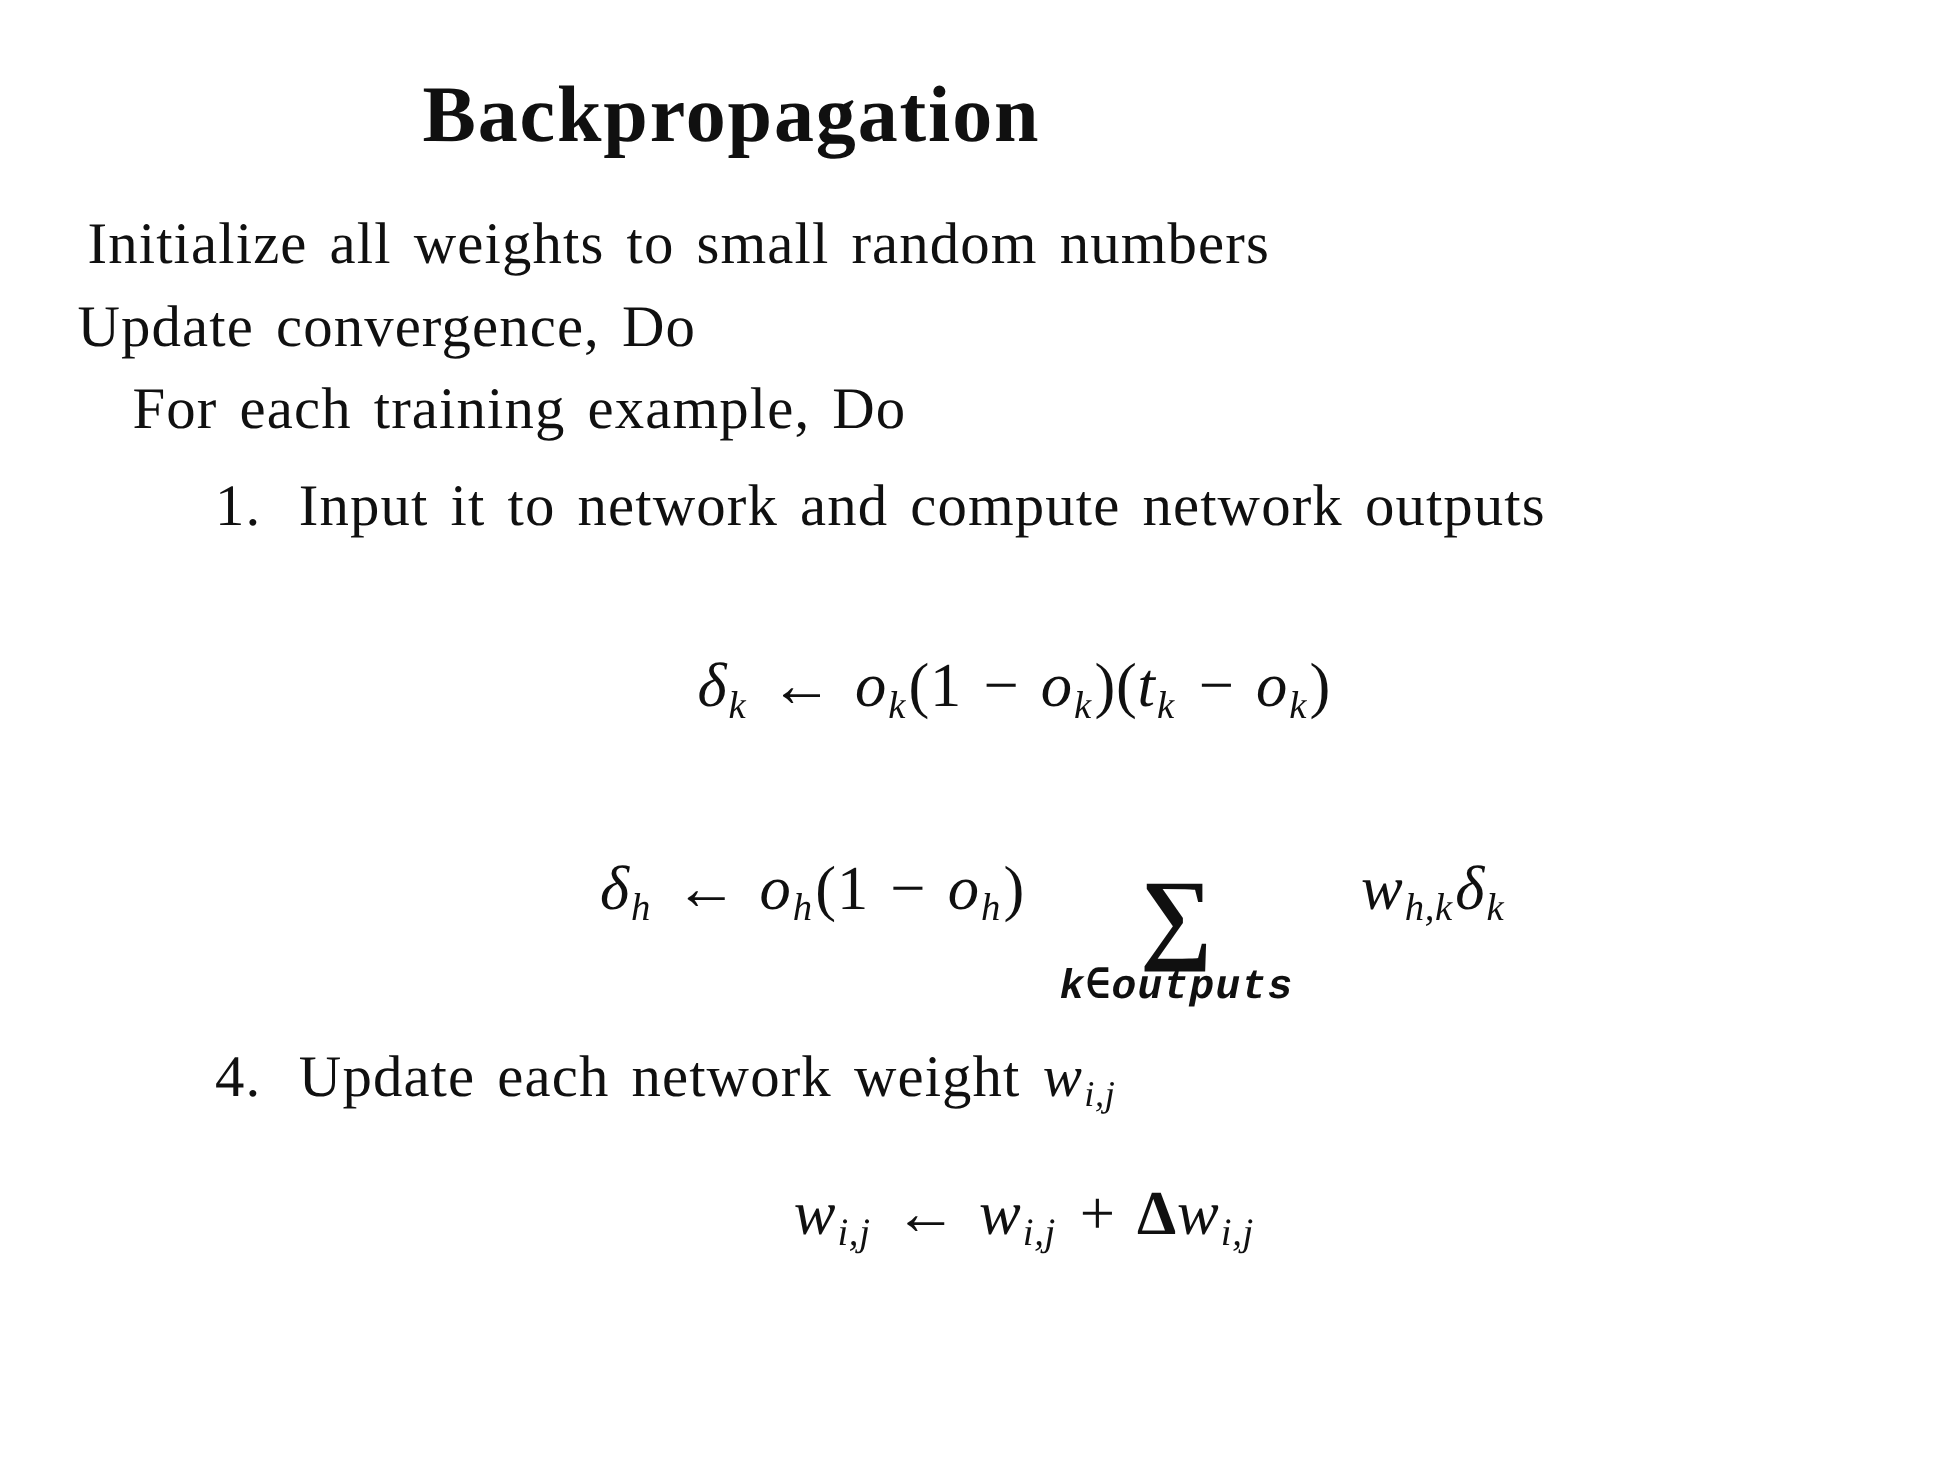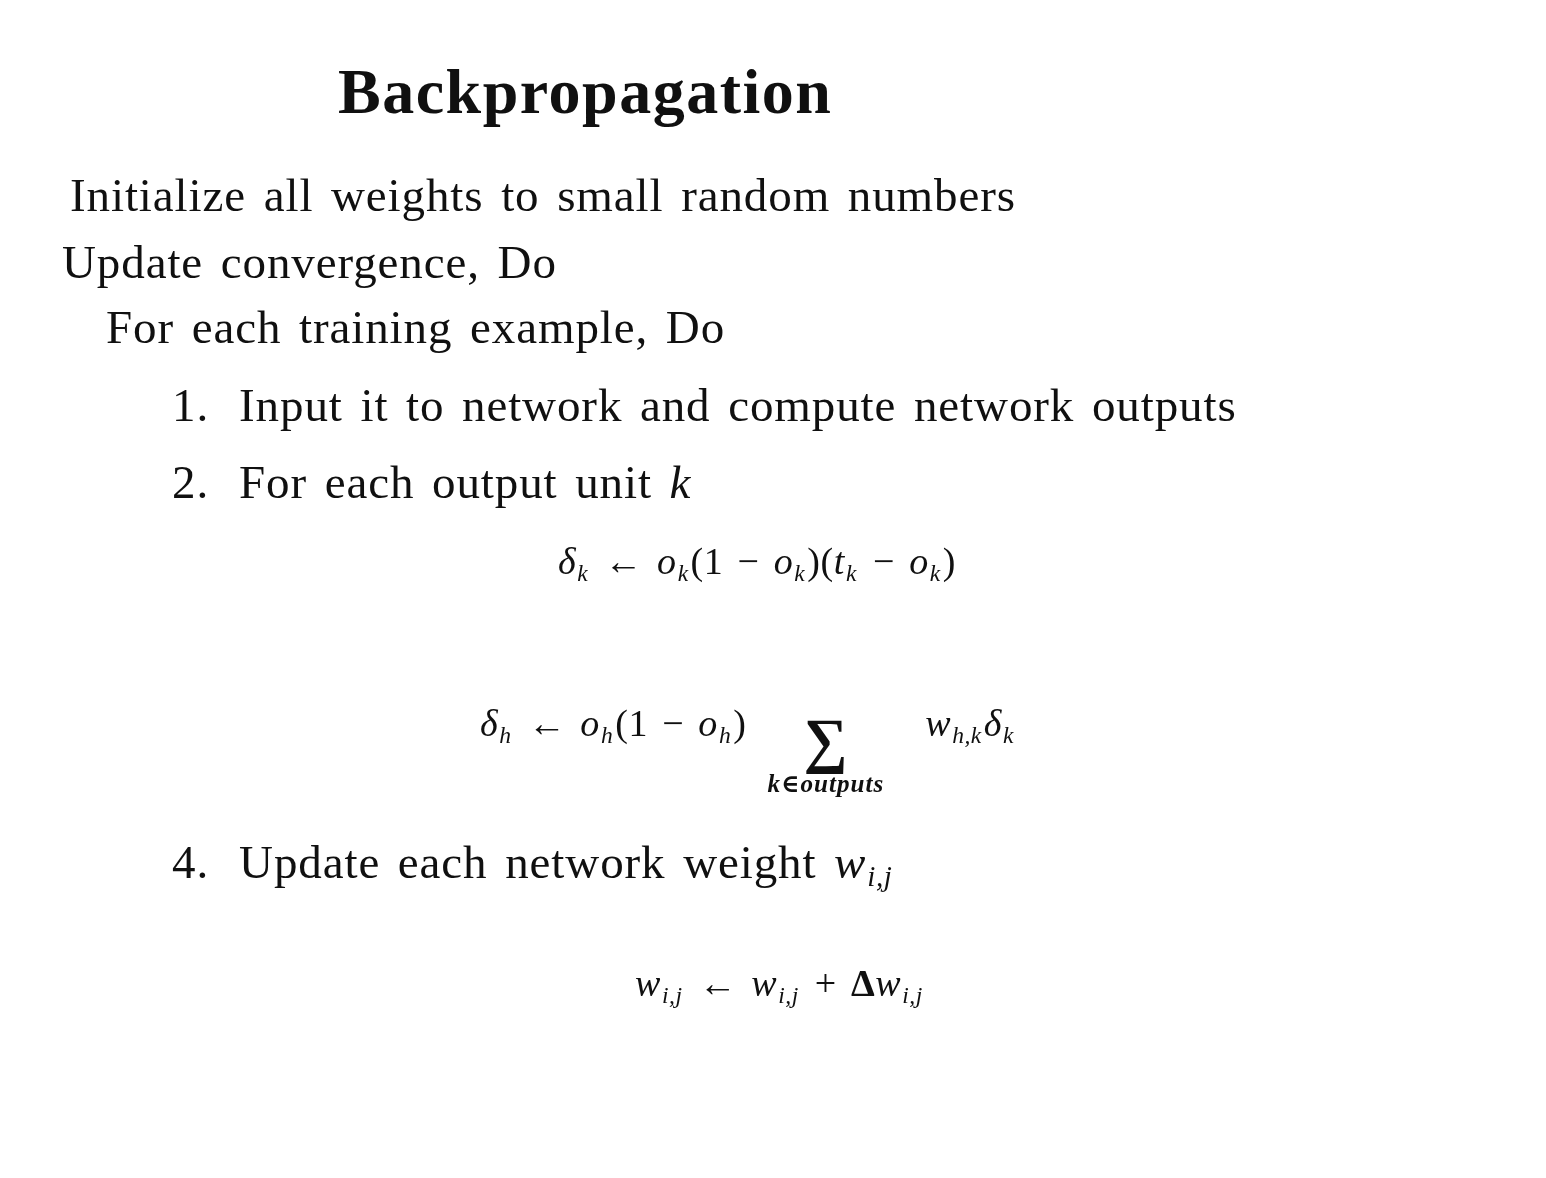--- a/index.html
+++ b/index.html
@@ -9,63 +9,60 @@
     font-family:"Liberation Serif","DejaVu Serif",serif;
   }
   .t {
     position:absolute; white-space:nowrap;
     font-size:47px; letter-spacing:0.9px; word-spacing:5px;
     line-height:1.15;
   }
   .title {
     font-size:64px; font-weight:700; letter-spacing:1.5px; word-spacing:2px;
   }
-  .fx { font-size:38px; letter-spacing:0.6px; word-spacing:4px;margin-top:20px; }
+  .fx { font-size:50px; letter-spacing:0.6px; word-spacing:4px; }
   .step-num { display:inline-block; margin-right:30px; }
   
   .tk-r { font-style:normal; }
   .tk-v { font-style:italic; }
   .tk-o { font-style:normal; }
   .tk-d { font-style:normal; font-weight:700; }
   .tk-s {
     font-style:italic; font-size:0.62em;
     vertical-align:-0.28em; margin-left:1px; margin-right:2px;
     letter-spacing:0.5px; word-spacing:0;
   }
   .tk-gap { display:inline-block; width:0.7em; }
   .tk-sum {
     display:inline-flex; flex-direction:column; align-items:center;
     vertical-align:-0.66em; margin:0 0.38em 0 0.55em; line-height:1;
   }
   .sum-sigma { font-size:1.62em; font-weight:700; line-height:0.85; }
   .sum-under {
     font-size:0.66em; font-style:italic; font-weight:700;
-    margin-top:5px; letter-spacing:1px;
+    margin-top:5px; letter-spacing:1px;font-family:Liberation Mono, monospace;
   }
 </style>
 </head>
 <body>
 
 <div class="slide">
 
   <div class="t title" style="left:338px; top:55px;">Backpropagation</div>
 
   <div class="t" style="left:70px; top:168px;">Initialize all weights to small random numbers</div>
 
   <div class="t" style="left:62px; top:235px;">Update convergence, Do</div>
 
   <div class="t" style="left:106px; top:300px;">For each training example, Do</div>
 
   <div class="t" style="left:172px; top:378px;">
     <span class="step-num">1.</span><span><span class="tk-r">Input it to network and compute network outputs</span></span>
   </div>
 
-  <div class="t" style="left:172px; top:455px;">
-    <span class="step-num">2.</span><span><span class="tk-r">For each output unit </span><span class="tk-v">k</span></span>
-  </div>
 
   <div class="t fx" style="left:558px; top:520px;"><span class="tk-v">δ</span><span class="tk-s">k</span><span class="tk-o"> ← </span><span class="tk-v">o</span><span class="tk-s">k</span><span class="tk-o">(1 − </span><span class="tk-v">o</span><span class="tk-s">k</span><span class="tk-o">)(</span><span class="tk-v">t</span><span class="tk-s">k</span><span class="tk-o"> − </span><span class="tk-v">o</span><span class="tk-s">k</span><span class="tk-o">)</span></div>
 
 
   <div class="t fx" style="left:480px; top:682px;"><span class="tk-v">δ</span><span class="tk-s">h</span><span class="tk-o"> ← </span><span class="tk-v">o</span><span class="tk-s">h</span><span class="tk-o">(1 − </span><span class="tk-v">o</span><span class="tk-s">h</span><span class="tk-o">)</span><span class="tk-sum">
         <span class="sum-sigma">∑</span>
         <span class="sum-under">k∈outputs</span>
       </span><span class="tk-gap"></span><span class="tk-v">w</span><span class="tk-s">h,k</span><span class="tk-v">δ</span><span class="tk-s">k</span></div>
 
   <div class="t" style="left:172px; top:835px;">

